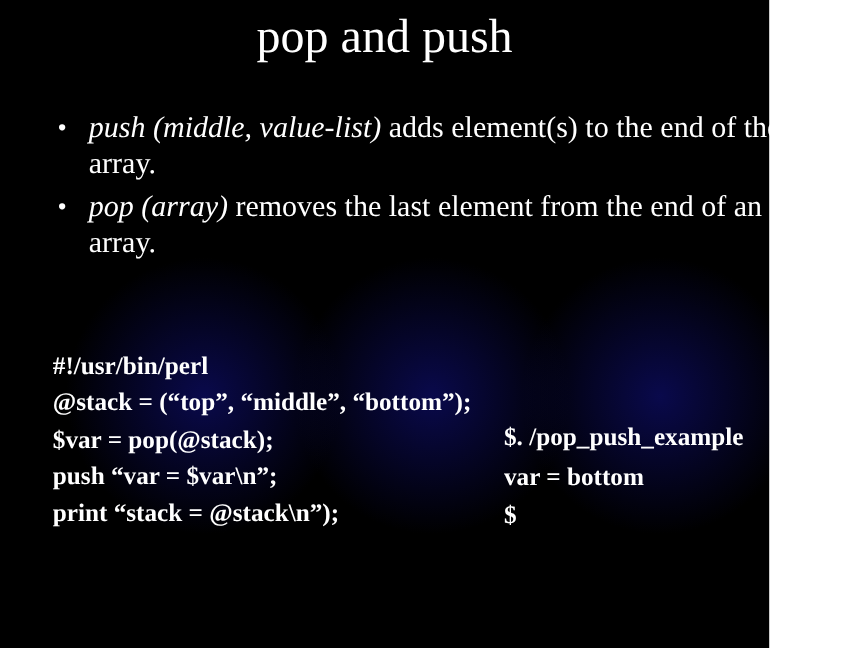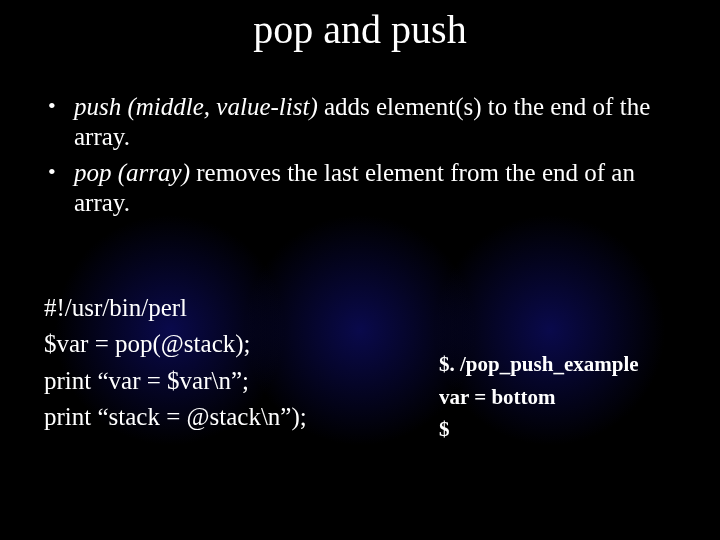--- a/index.html
+++ b/index.html
@@ -5,21 +5,21 @@
   html, body {
     margin: 0;
     padding: 0;
     width: 720px;
     height: 540px;
     overflow: hidden;
     font-family: "Times New Roman", Times, serif;
   }
   .slide {
     position: relative;
-    width: 720px;
+    width: 641px;
     height: 540px;
     background:
       radial-gradient(circle 160px at 170px 330px, rgba(10,10,80,0.95) 0%, rgba(10,10,80,0) 72%),
       radial-gradient(circle 160px at 360px 330px, rgba(10,10,80,0.95) 0%, rgba(10,10,80,0) 72%),
       radial-gradient(circle 160px at 550px 330px, rgba(10,10,80,0.95) 0%, rgba(10,10,80,0) 72%),
       #000;
     color: #000;
     box-sizing: border-box;
     padding-left: 20px;
   }
@@ -55,28 +55,28 @@
   .btext {
     flex: 1;
   }
   .ital { font-style: italic; }
   .code-left {
     position: absolute;
     left: 44px;
     top: 290px;
     width: 360px;
     color: #fff;
-    font-size: 25px;
-    font-weight: normal;
+    font-size: 21px;
+    font-weight: bold;
     line-height: 1.45;
     font-family: "Times New Roman", Times, serif;
   }
   .code-right {
     position: absolute;
-    left: 439px;
+    left: 420px;
     top: 348px;
     width: 280px;
     color: #fff;
     font-size: 21px;
     font-weight: bold;
     line-height: 1.55;
     font-family: "Times New Roman", Times, serif;
   }
 </style>
 </head>
@@ -96,22 +96,23 @@
     <div class="bullet">
       <div class="dot">•</div>
       <div class="btext">
         <span class="ital">pop (array)</span><span> removes the last element from the end of an array.</span>
       </div>
     </div>
   </div>
 
   <div class="code-left">
     <div>#!/usr/bin/perl</div>
+    <div>@stack = (“top”, “middle”, “bottom”);</div>
     <div>$var = pop(@stack);</div>
-    <div>print “var = $var\n”;</div>
+    <div>push “var = $var\n”;</div>
     <div>print “stack = @stack\n”);</div>
   </div>
 
   <div class="code-right">
     <div>$. /pop_push_example</div>
     <div>var = bottom</div>
     <div>$</div>
   </div>
 
 </div>

